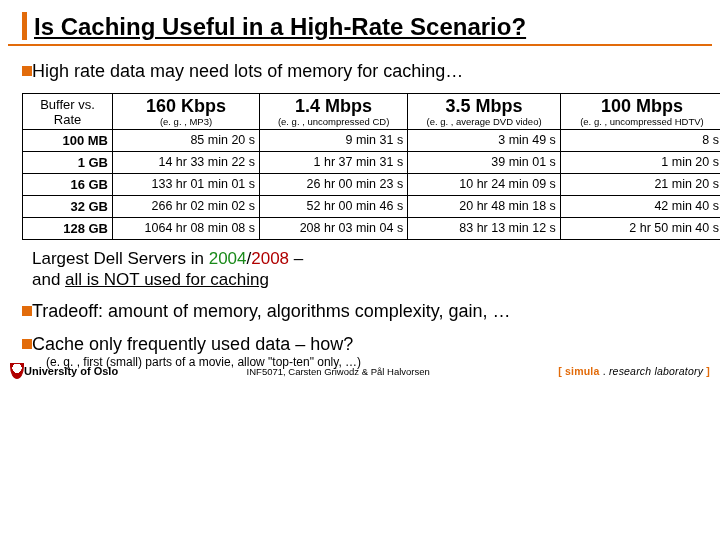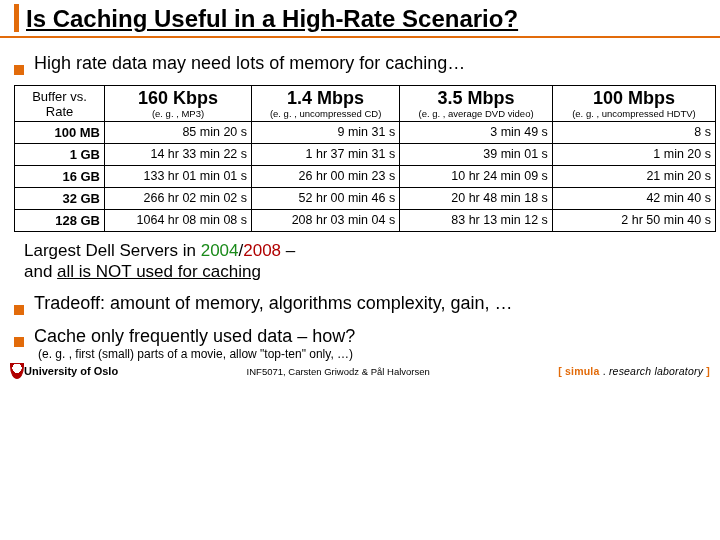--- a/index.html
+++ b/index.html
@@ -6,21 +6,21 @@
   body {
     margin: 0;
     width: 720px;
     height: 540px;
     background: #fff;
     font-family: Verdana, Arial, sans-serif;
     color: #000;
     position: relative;
     overflow: hidden;
   }
-  .slide { width: 720px; height: 383px; position: relative; padding: 0; }
+  .slide { width: 720px; height: 383px; position: relative; padding: 8px; }
   .title-bar {
     position: relative;
     padding: 6px 0 4px 26px;
     border-bottom: 2.5px solid #e26b0a;
   }
   .title-bar::before {
     content: "";
     position: absolute;
     left: 14px; top: 4px; bottom: 4px;
     width: 5px;
@@ -28,22 +28,21 @@
   }
   .title {
     font-size: 24px;
     font-weight: bold;
     text-decoration: underline;
     line-height: 1.1;
   }
   .bullets { padding: 14px 10px 0 14px; }
   .bullet {
     display: flex;
-    align-items: flex-end;
-    gap: 10px;
+    align-items: flex-start;
     margin-bottom: 10px;
   }
   .bmark {
     width: 10px; height: 10px;
     background: #e26b0a;
     margin-top: 6px;
     flex-shrink: 0;
   }
   .btext { font-size: 18px; line-height: 1.25; }
   .subtext { font-size: 12px; margin-top: 0; margin-left: 24px; }

